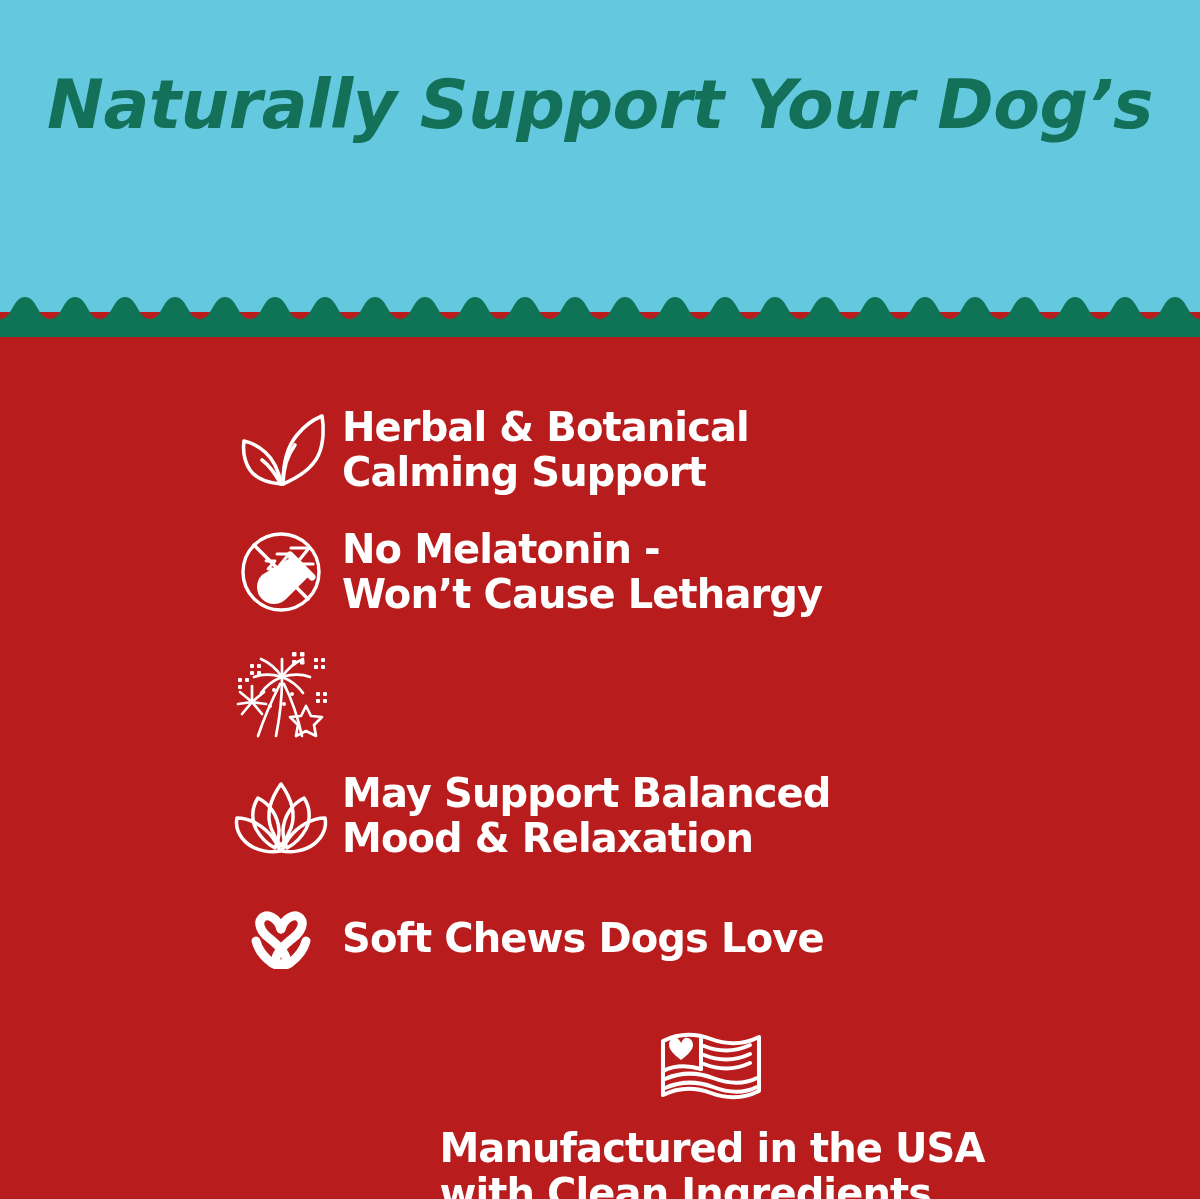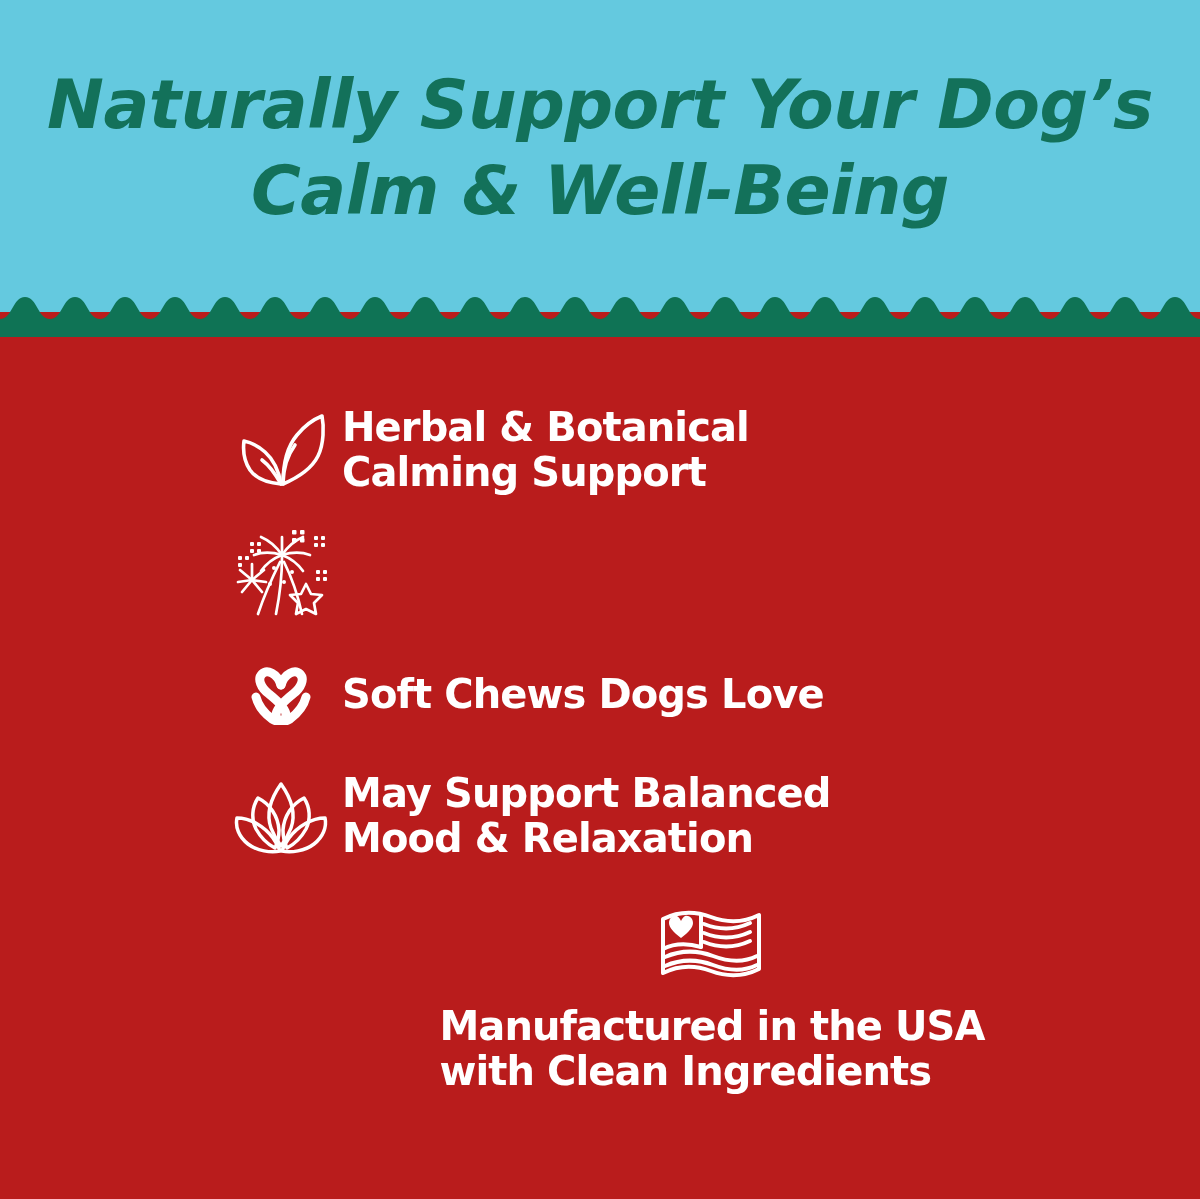--- a/index.html
+++ b/index.html
@@ -108,21 +108,20 @@
   }
 </style>
 </head>
 <body>
 
 <div class="infographic">
 
   <div class="header-band">
     <div class="headline">
       <span class="line">Naturally Support Your Dog’s</span>
-      <span class="line">Calm &amp; Well-Being</span>
     </div>
   </div>
 
   <div class="wave-divider">
     <svg viewBox="0 0 1200 42" preserveAspectRatio="none" xmlns="http://www.w3.org/2000/svg">
       <path d="M0,42 L0,24
                C 12.5,24 12.5,2 25,2 C 37.5,2 37.5,24 50,24
                C 62.5,24 62.5,2 75,2 C 87.5,2 87.5,24 100,24
                C 112.5,24 112.5,2 125,2 C 137.5,2 137.5,24 150,24
                C 162.5,24 162.5,2 175,2 C 187.5,2 187.5,24 200,24
@@ -160,20 +159,41 @@
             <path d="M52 80 C 52 66 56 52 64 41"></path>
             <path d="M50 80 C 48 68 43 56 34 48 C 26 41 18 38 13 37 C 12 45 13 57 19 66 C 26 76 38 79 50 80 Z"></path>
             <path d="M50 80 C 45 71 39 62 31 56"></path>
           </g>
         </svg>
       </span>
       <span class="feature-text">Herbal &amp; Botanical
 Calming Support</span>
     </div>
 
+    <div class="feature-row">
+      <span class="feature-icon">
+        <svg width="96" height="96" viewBox="0 0 96 96" xmlns="http://www.w3.org/2000/svg">
+          <g fill="none" stroke="#FFFFFF" stroke-width="3.4" stroke-linecap="round" stroke-linejoin="round">
+            <circle cx="48" cy="48" r="38"></circle>
+            <path d="M21 21 L75 75"></path>
+          </g>
+          <g fill="#FFFFFF" stroke="#FFFFFF" stroke-width="2.6" stroke-linecap="round" stroke-linejoin="round">
+            <path d="M58 24 L76 24 L63 40 L80 40" fill="none" stroke-width="3.2"></path>
+            <path d="M44 30 L56 30 L47 41 L59 41" fill="none" stroke-width="3"></path>
+            <path d="M33 37 L42 37 L35 45 L44 45" fill="none" stroke-width="2.8"></path>
+          </g>
+          <g fill="#FFFFFF" stroke="#FFFFFF" stroke-width="3" stroke-linecap="round" stroke-linejoin="round">
+            <path d="M60 34 L76 50 L52 74 C 46 80 36 80 30 74 C 24 68 24 58 30 52 Z"></path>
+            <path d="M57 31 L79 53" stroke-width="7"></path>
+          </g>
+        </svg>
+      </span>
+      <span class="feature-text">No Melatonin -
+Won’t Cause Lethargy</span>
+    </div>
 
     <div class="feature-row">
       <span class="feature-icon">
         <svg width="102" height="100" viewBox="0 0 102 100" xmlns="http://www.w3.org/2000/svg">
           <g fill="none" stroke="#FFFFFF" stroke-width="2.7" stroke-linecap="round" stroke-linejoin="round">
 
             <path d="M52 33 L52 15"></path>
             <path d="M52 33 C 46 24 38 18 31 15"></path>
             <path d="M52 33 C 58 24 66 18 73 15"></path>
             <path d="M52 33 C 42 30 32 30 24 33"></path>
@@ -221,20 +241,41 @@
             <rect x="15" y="34" width="4" height="4" rx="1"></rect>
             <rect x="8" y="41" width="4" height="4" rx="1"></rect>
 
             <circle cx="44" cy="46" r="2"></circle>
             <circle cx="62" cy="50" r="2"></circle>
             <circle cx="54" cy="60" r="2"></circle>
             <circle cx="40" cy="62" r="2"></circle>
           </g>
         </svg>
       </span>
+    </div>
+
+    <div class="feature-row">
+      <span class="feature-icon">
+        <svg width="104" height="84" viewBox="0 0 104 84" xmlns="http://www.w3.org/2000/svg">
+          <g fill="none" stroke="#FFFFFF" stroke-width="3.5" stroke-linecap="round" stroke-linejoin="round">
+
+            <path d="M52 10 C 62 24 67 40 62 54 C 59 62 55 68 52 72 C 49 68 45 62 42 54 C 37 40 42 24 52 10 Z"></path>
+
+            <path d="M29 24 C 41 30 49 42 50 56 C 50 64 48 70 46 74 C 40 71 32 64 27 55 C 22 45 23 33 29 24 Z"></path>
+
+            <path d="M75 24 C 63 30 55 42 54 56 C 54 64 56 70 58 74 C 64 71 72 64 77 55 C 82 45 81 33 75 24 Z"></path>
+
+            <path d="M8 44 C 21 44 35 52 44 64 C 48 70 50 74 51 77 C 42 79 28 77 19 70 C 10 63 6 53 8 44 Z"></path>
+
+            <path d="M96 44 C 83 44 69 52 60 64 C 56 70 54 74 53 77 C 62 79 76 77 85 70 C 94 63 98 53 96 44 Z"></path>
+          </g>
+        </svg>
+      </span>
+      <span class="feature-text">May Support Balanced
+Mood &amp; Relaxation</span>
     </div>
 
     <div class="feature-row">
       <span class="feature-icon">
         <svg width="78" height="62" viewBox="0 0 78 62" xmlns="http://www.w3.org/2000/svg">
           <g fill="none" stroke="#FFFFFF" stroke-width="9" stroke-linecap="round" stroke-linejoin="round">
             <path d="M39 22
                      C 35 10 25 6 20 11
                      C 15 16 19 25 27 31
                      C 37 39 44 46 44 52
@@ -247,41 +288,20 @@
                      C 34 58 42 60 48 56
                      C 56 50 62 42 64 34"></path>
           </g>
         </svg>
       </span>
       <span class="feature-text">Soft Chews Dogs Love</span>
     </div>
 
     <div class="feature-row">
       <span class="feature-icon">
-        <svg width="104" height="84" viewBox="0 0 104 84" xmlns="http://www.w3.org/2000/svg">
-          <g fill="none" stroke="#FFFFFF" stroke-width="3.5" stroke-linecap="round" stroke-linejoin="round">
-
-            <path d="M52 10 C 62 24 67 40 62 54 C 59 62 55 68 52 72 C 49 68 45 62 42 54 C 37 40 42 24 52 10 Z"></path>
-
-            <path d="M29 24 C 41 30 49 42 50 56 C 50 64 48 70 46 74 C 40 71 32 64 27 55 C 22 45 23 33 29 24 Z"></path>
-
-            <path d="M75 24 C 63 30 55 42 54 56 C 54 64 56 70 58 74 C 64 71 72 64 77 55 C 82 45 81 33 75 24 Z"></path>
-
-            <path d="M8 44 C 21 44 35 52 44 64 C 48 70 50 74 51 77 C 42 79 28 77 19 70 C 10 63 6 53 8 44 Z"></path>
-
-            <path d="M96 44 C 83 44 69 52 60 64 C 56 70 54 74 53 77 C 62 79 76 77 85 70 C 94 63 98 53 96 44 Z"></path>
-          </g>
-        </svg>
-      </span>
-      <span class="feature-text">May Support Balanced
-Mood &amp; Relaxation</span>
-    </div>
-
-    <div class="feature-row">
-      <span class="feature-icon">
         <svg width="108" height="84" viewBox="0 0 108 84" xmlns="http://www.w3.org/2000/svg">
           <g fill="none" stroke="#FFFFFF" stroke-width="4" stroke-linecap="round" stroke-linejoin="round">
 
             <path d="M6 16
                      C 22 8 38 8 54 14
                      C 70 20 86 20 102 12
                      L102 66
                      C 86 74 70 74 54 68
                      C 38 62 22 62 6 70 Z"></path>
 

